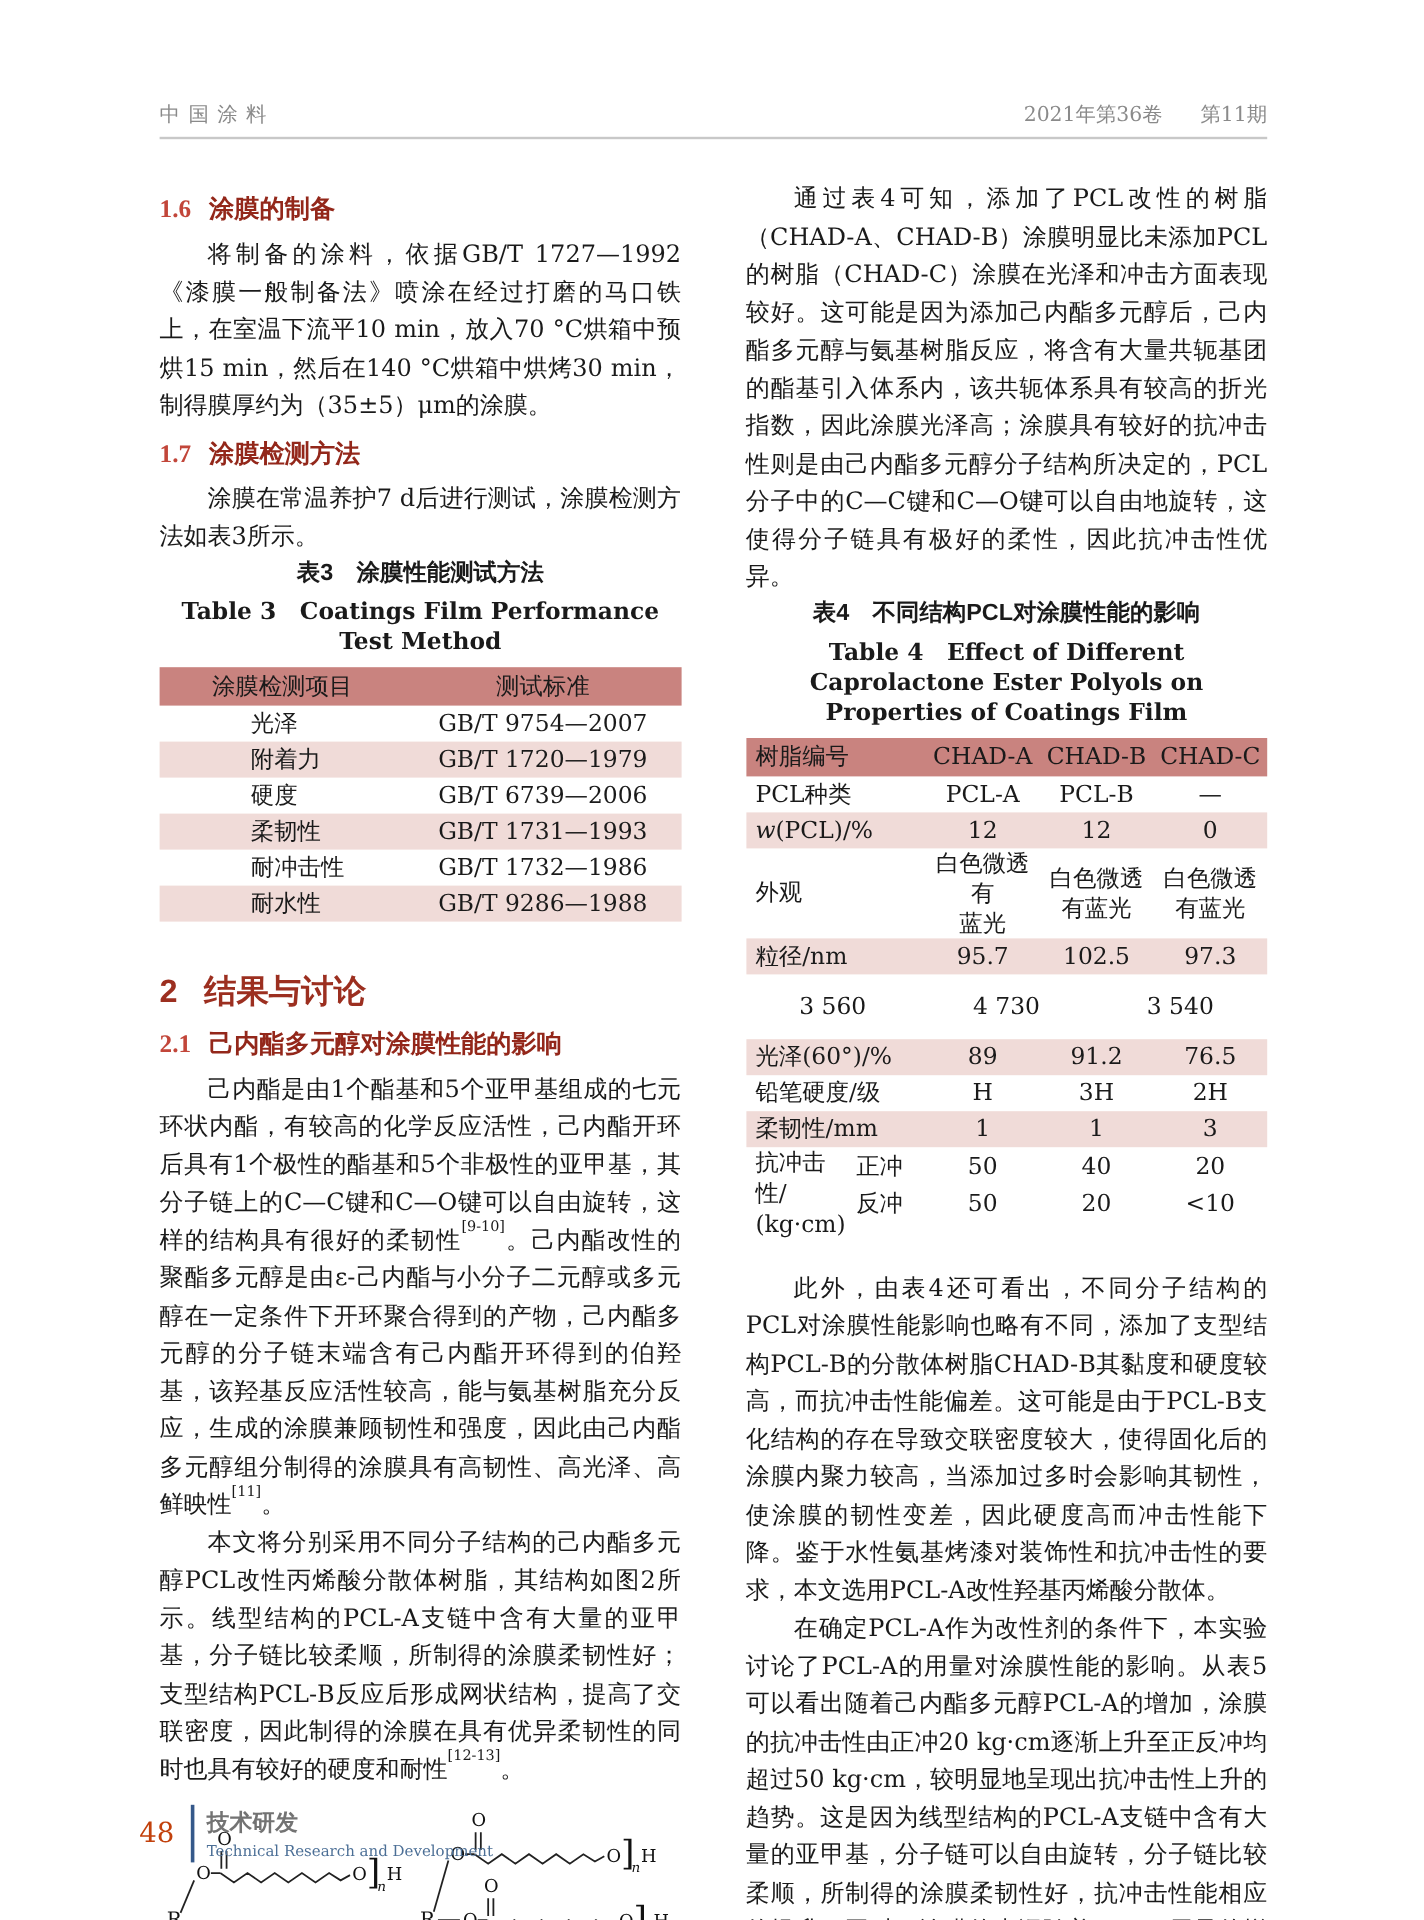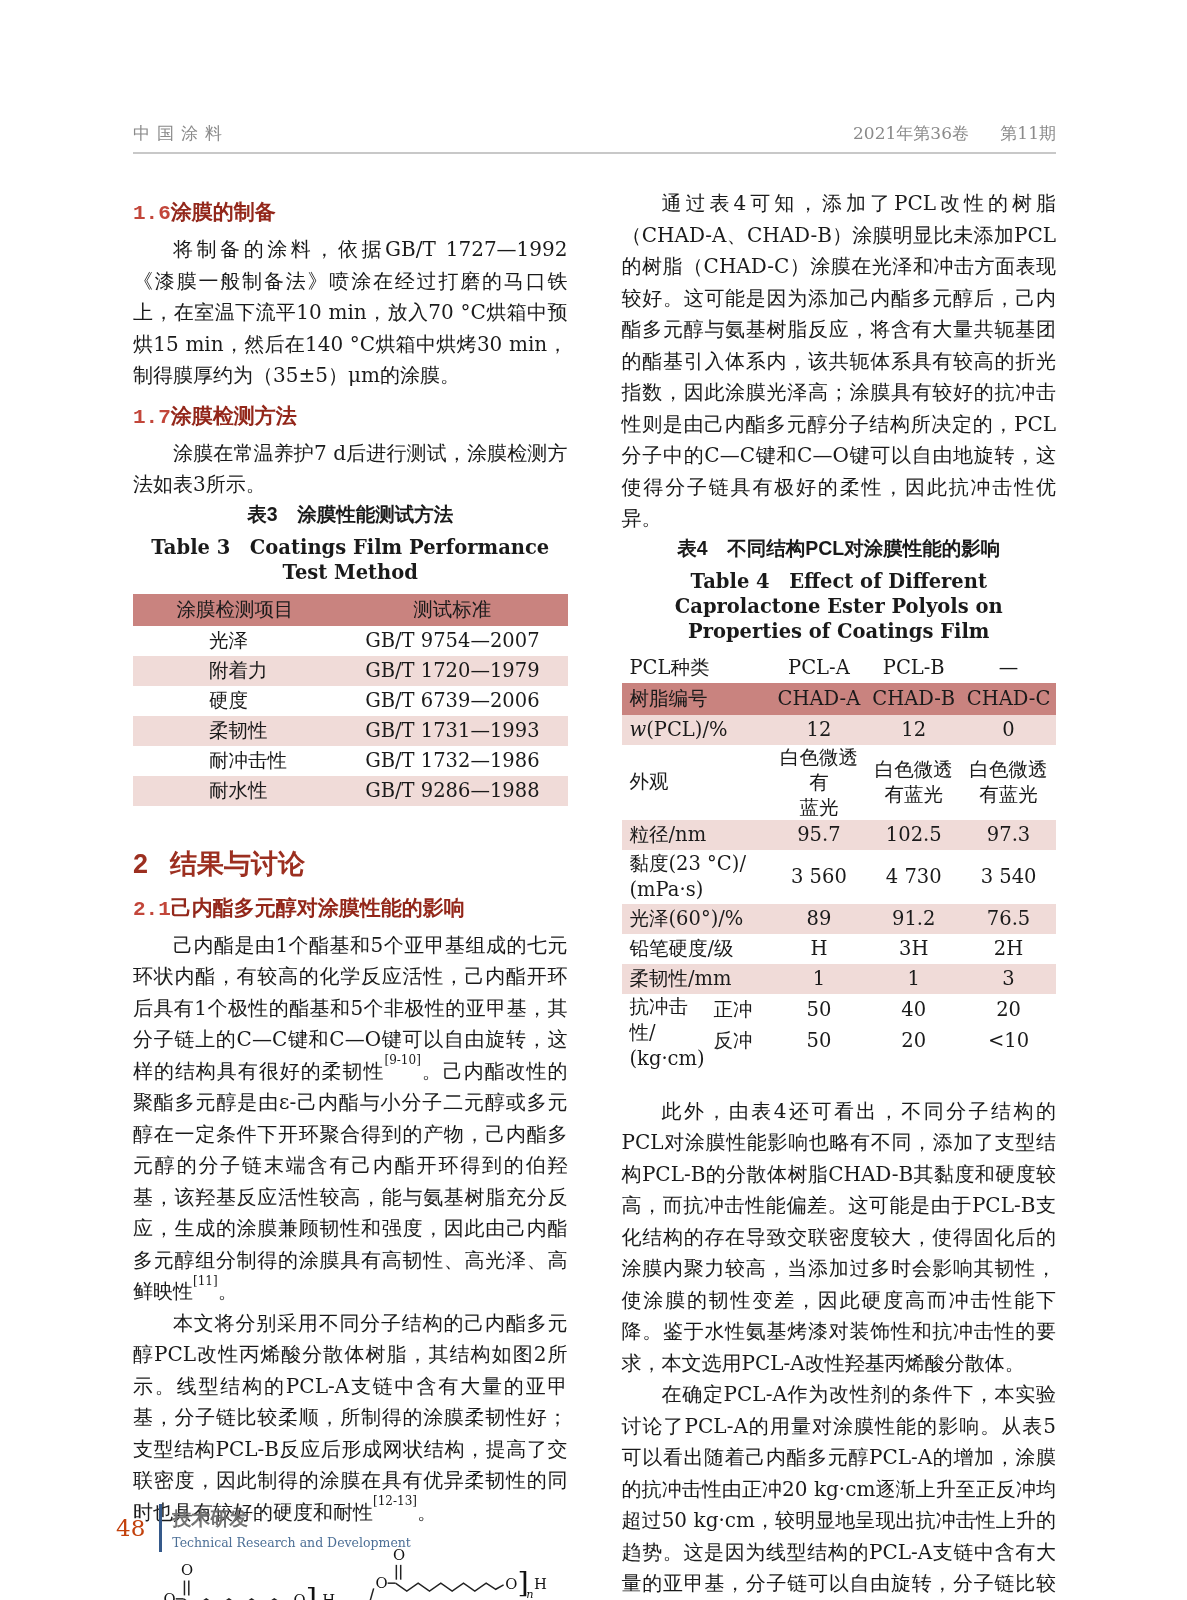--- a/index.html
+++ b/index.html
@@ -7,33 +7,33 @@
   .page {
     width:1187px; height:1600px; position:relative; background:#ffffff;
     font-family:"DejaVu Serif","Liberation Serif",serif; color:#1a1a1a;
     overflow:hidden;
   }
   .content { padding:84px 131px 0 133px; }
 
   
   .pg-header { display:flex; justify-content:space-between; align-items:flex-end;
     color:#8a8a8a; font-size:17px; }
-  .journal-name { letter-spacing:7px;margin-top:38px; }
+  .journal-name { letter-spacing:7px; }
   .issue-block span { margin-left:26px; }
   .header-rule { border-bottom:2px solid #c8c8c8; margin-top:7px; }
 
   
   .columns { display:flex; gap:54px; margin-top:34px; }
   .col { flex:1; min-width:0; }
 
   p.body { font-size:20px; line-height:31.5px; text-align:justify; text-indent:2em; }
   p.body sup { font-size:12px; line-height:0; position:relative; top:-0.45em; }
 
-  .subhead { display:flex; align-items:baseline;
-    font-family:Liberation Mono, monospace; font-weight:bold;
+  .subhead { display:flex; gap:15px; align-items:baseline;
+    font-family:Liberation Serif, serif; font-weight:bold;
     font-size:21px; margin:10px 0 8px; }
   .subhead .num { color:#c2463a; }
   .subhead .tt  { color:#93271a; }
   .section-head { display:flex; gap:22px; align-items:baseline;
     font-family:"Liberation Sans","DejaVu Sans",sans-serif; font-weight:bold;
     font-size:27px; color:#9c2f20; margin:40px 0 12px; }
 
   
   .tbl-cap-cn { text-align:center; font-family:"Liberation Sans","DejaVu Sans",sans-serif;
     font-weight:bold; font-size:19.5px; }
@@ -188,31 +188,31 @@
 
       <div class="col">
 
         <p class="body">通过表4可知，添加了PCL改性的树脂（CHAD-A、CHAD-B）涂膜明显比未添加PCL的树脂（CHAD-C）涂膜在光泽和冲击方面表现较好。这可能是因为添加己内酯多元醇后，己内酯多元醇与氨基树脂反应，将含有大量共轭基团的酯基引入体系内，该共轭体系具有较高的折光指数，因此涂膜光泽高；涂膜具有较好的抗冲击性则是由己内酯多元醇分子结构所决定的，PCL分子中的C—C键和C—O键可以自由地旋转，这使得分子链具有极好的柔性，因此抗冲击性优异。</p>
 
         <div class="tbl-cap-cn">表4　不同结构PCL对涂膜性能的影响</div>
         <div class="tbl-cap-en" style="margin-bottom:0;">Table 4　Effect of Different Caprolactone Ester Polyols on</div>
         <div class="tbl-cap-en" style="margin-top:2px;">Properties of Coatings Film</div>
 
         <div class="tbl">
-          <div class="t-row">
-            <div class="t4-label">PCL种类</div>
-            <div class="t4-v">PCL-A</div>
-            <div class="t4-v">PCL-B</div>
-            <div class="t4-v">—</div>
-          </div>
           <div class="t-row t-head">
             <div class="t4-label">树脂编号</div>
             <div class="t4-v">CHAD-A</div>
             <div class="t4-v">CHAD-B</div>
             <div class="t4-v">CHAD-C</div>
+          </div>
+          <div class="t-row">
+            <div class="t4-label">PCL种类</div>
+            <div class="t4-v">PCL-A</div>
+            <div class="t4-v">PCL-B</div>
+            <div class="t4-v">—</div>
           </div>
           <div class="t-row shade">
             <div class="t4-label"><i>w</i>(PCL)/%</div>
             <div class="t4-v">12</div>
             <div class="t4-v">12</div>
             <div class="t4-v">0</div>
           </div>
           <div class="t-row row-appearance">
             <div class="t4-label">外观</div>
             <div class="t4-v pre">白色微透有
@@ -222,22 +222,20 @@
             <div class="t4-v pre">白色微透
 有蓝光</div>
           </div>
           <div class="t-row shade">
             <div class="t4-label">粒径/nm</div>
             <div class="t4-v">95.7</div>
             <div class="t4-v">102.5</div>
             <div class="t4-v">97.3</div>
           </div>
           <div class="t-row row-visc">
-            <div class="t4-label pre">黏度(23 °C)/
-(mPa·s)</div>
             <div class="t4-v">3 560</div>
             <div class="t4-v">4 730</div>
             <div class="t4-v">3 540</div>
           </div>
           <div class="t-row shade">
             <div class="t4-label">光泽(60°)/%</div>
             <div class="t4-v">89</div>
             <div class="t4-v">91.2</div>
             <div class="t4-v">76.5</div>
           </div>

